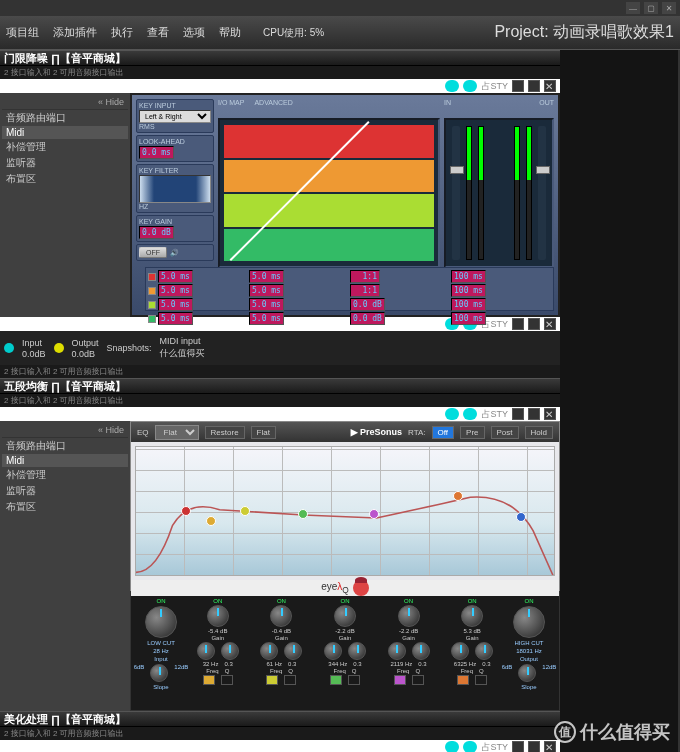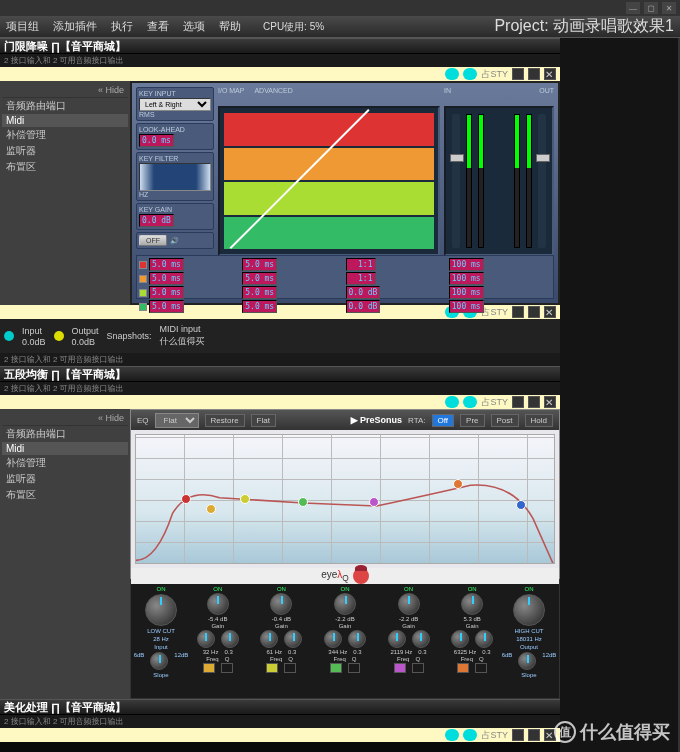--- a/index.html
+++ b/index.html
@@ -1,35 +1,35 @@
 <!DOCTYPE html>
 <html><head>
 <meta charset="utf-8">
 <style>
 *{box-sizing:border-box;margin:0;padding:0;font-family:"Microsoft YaHei",Arial,sans-serif}
 body{background:#1a1a1a;color:#ccc;font-size:10px;width:680px;height:752px;overflow:hidden;position:relative}
 .titlebar{height:16px;background:#333;display:flex;justify-content:flex-end;align-items:center;gap:4px;padding:0 4px}
 .winbtn{width:14px;height:12px;background:#444;color:#aaa;display:flex;align-items:center;justify-content:center;font-size:8px;cursor:pointer}
-.menubar{height:22px;background:linear-gradient(#4a4a4a,#2a2a2a);display:flex;align-items:center;padding:0 6px;gap:14px;font-size:11px;border-bottom:1px solid #555}
+.menubar{height:34px;background:linear-gradient(#4a4a4a,#2a2a2a);display:flex;align-items:center;padding:0 6px;gap:14px;font-size:11px;border-bottom:1px solid #555}
 .menubar span{color:#ddd}
 .cpu{color:#888;font-size:10px;margin-left:8px}
 .proj{margin-left:auto;color:#888;font-size:16px}
 .main{display:flex;height:718px}
 .content{width:560px;background:#0a0a0a;overflow:hidden}
 .right-pad{flex:1;background:#141414;position:relative}
 .section-hdr{height:16px;background:linear-gradient(#3a3a3a,#1a1a1a);display:flex;align-items:center;padding:0 4px;border-top:1px solid #555;border-bottom:1px solid #000}
 .section-hdr .title{font-size:11px;font-weight:bold;color:#fff}
 .section-sub{font-size:8px;color:#888;padding:1px 4px;background:#1a1a1a}
 .fx-body{display:flex}
 .fx-side{width:130px;background:#404040;padding:2px;font-size:10px}
 .hide-btn{text-align:right;color:#aaa;font-size:9px;padding:2px 4px;border-bottom:1px solid #333}
 .fx-item{padding:1px 4px;color:#ccc}
 .fx-item.sel{background:#555;color:#fff}
 .fx-plugin{flex:1;position:relative}
-.tbar{height:14px;display:flex;align-items:center;justify-content:flex-end;gap:4px;padding:0 4px;background:#fef9c3}
+.tbar{height:14px;display:flex;align-items:center;justify-content:flex-end;gap:4px;padding:0 4px;background:#ffffff}
 .tbar .ic{width:14px;height:12px;border-radius:6px;display:inline-block}
 .ic-cy{background:#0dd}
 .ic-tx{color:#888;font-size:9px}
 .ic-sq{width:12px;height:12px;background:#333;border:1px solid #555}
 
 .dyn{height:224px;background:linear-gradient(#6a7a9a,#3a4a6a);border:2px solid #222;position:relative;padding:4px;display:flex;gap:4px}
 .dyn-left{width:78px;display:flex;flex-direction:column;gap:2px;font-size:7px}
 .dyn-panel{background:#4a5a7a;border:1px solid #2a3a5a;border-radius:2px;padding:2px}
 .dyn-lbl{color:#bcd;font-size:7px;text-transform:uppercase;margin-bottom:1px}
 .dyn-sel{background:#ddd;border:1px inset #888;font-size:7px;padding:1px;width:100%}
@@ -43,21 +43,21 @@
 .band{flex:1;margin:1px 0}
 .b1{background:#d33}.b2{background:#e93}.b3{background:#ad3}.b4{background:#3b6}
 .iomap::after{content:"";position:absolute;left:5%;top:95%;width:90%;height:2px;background:#fff;transform:rotate(-45deg);transform-origin:left bottom}
 .zones-row{display:flex;gap:2px;margin-top:4px;font-size:7px;align-items:center}
 .zone-n{width:14px;height:14px;color:#fff;display:flex;align-items:center;justify-content:center;font-size:8px;border:1px solid #888}
 .dyn-meters{width:110px;display:flex;flex-direction:column}
 .meter-box{height:150px;background:#1a2a3a;border:2px inset #4a5a7a;position:relative;display:flex;gap:6px;padding:6px;margin-top:12px}
 .vslider{width:8px;background:#234;position:relative;border-radius:2px}
 .vslider::after{content:"";position:absolute;left:-2px;width:12px;height:6px;background:#ccc;border:1px solid #666;top:30%}
 .vmeter{width:6px;background:linear-gradient(#0f0 0%,#0f0 40%,#222 40%);border:1px solid #000}
-.dyn-bottom{position:absolute;bottom:4px;left:4px;right:4px;height:44px;display:flex;gap:4px}
+.dyn-bottom{position:absolute;bottom:4px;left:13px;right:4px;height:44px;display:flex;gap:4px}
 .dyn-readout{background:#4a5a7a;border:1px solid #2a3a5a;flex:1;padding:2px;display:grid;grid-template-columns:repeat(4,1fr);gap:1px;font-size:7px}
 .ro-cell{display:flex;align-items:center;gap:2px}
 .brand-row{position:absolute;bottom:-1px;left:0;right:0;height:20px;background:linear-gradient(#3a4a6a,#1a2a4a);display:flex;align-items:center;padding:0 6px;gap:6px;font-size:7px}
 .brand{color:#fff;font-weight:bold;font-size:9px;letter-spacing:1px}
 .tag{padding:1px 4px;border-radius:2px;font-size:7px;font-weight:bold}
 .tag-r{background:#d33;color:#fff}.tag-g{background:#3a3;color:#fff}
 .brand-right{margin-left:auto;color:#fff;font-weight:bold;font-size:9px;letter-spacing:1px}
 
 .iobar{height:34px;background:#222;display:flex;align-items:center;padding:4px;gap:8px;font-size:9px}
 .io-dot{width:10px;height:10px;border-radius:50%}

